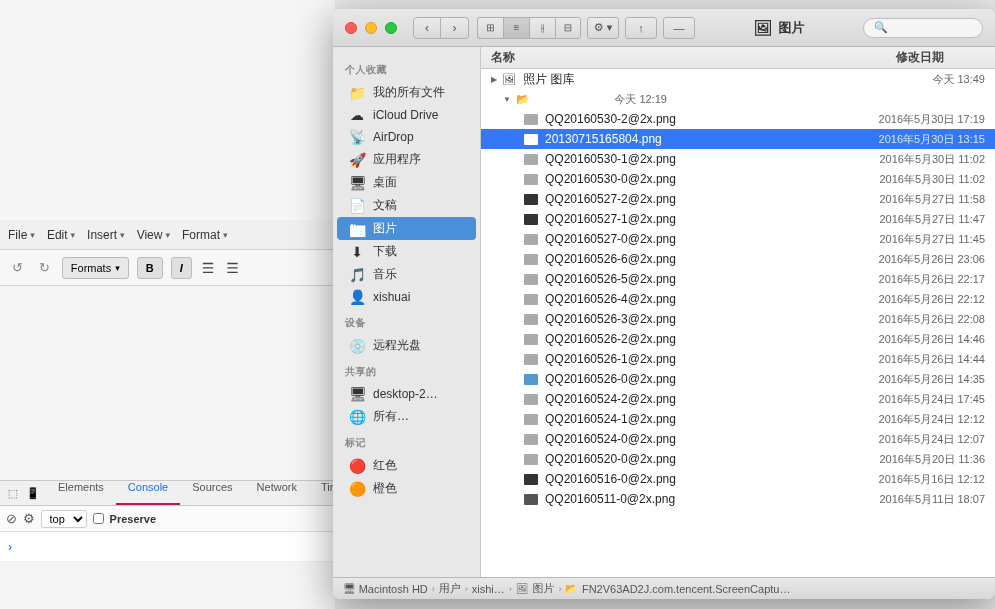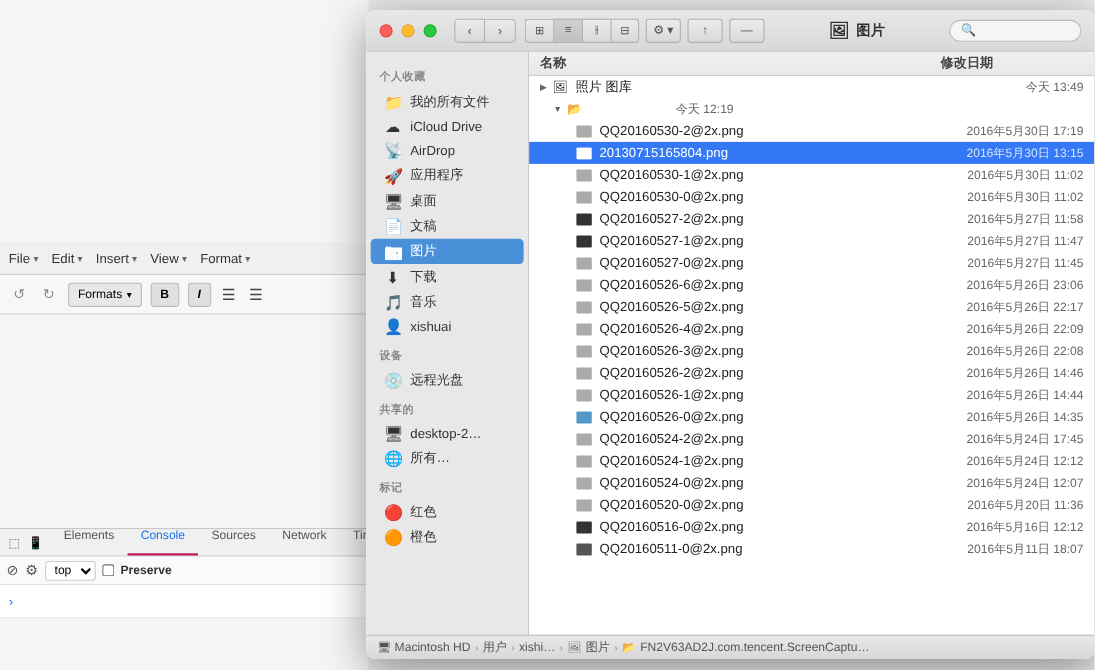--- a/index.html
+++ b/index.html
@@ -382,21 +382,21 @@
       background: linear-gradient(180deg, #f0f0f0 0%, #e8e8e8 100%);
       border-bottom: 1px solid #c8c8c8;
       padding: 0 10px;
       font-size: 12px;
       font-weight: 600;
       color: #444;
       position: sticky;
       top: 0;
     }
     .col-name { flex: 1; }
-    .col-date { width: 130px; text-align: left; font-family: Liberation Serif, serif; }
+    .col-date { width: 130px; text-align: center; font-family: Liberation Serif, serif; }
 
     .file-row {
       display: flex;
       align-items: center;
       height: 20px;
       padding: 0 10px;
       font-size: 12px;
       color: #222;
       cursor: pointer;
     }
@@ -721,21 +721,21 @@
           </span>
         <span class="file-name">QQ20160526-5@2x.png</span>
         <span class="file-date">2016年5月26日 22:17</span>
       </div>
       <div class="file-row">
         <span style="width:32px;display:inline-block"></span>
         <span class="file-icon">
             <span style="background:#aaa;width:14px;height:11px;border-radius:1px;display:inline-block"></span>
           </span>
         <span class="file-name">QQ20160526-4@2x.png</span>
-        <span class="file-date">2016年5月26日 22:09</span>
+        <span class="file-date">2016年5月26日 22:12</span>
       </div>
       <div class="file-row">
         <span style="width:32px;display:inline-block"></span>
         <span class="file-icon">
             <span style="background:#aaa;width:14px;height:11px;border-radius:1px;display:inline-block"></span>
           </span>
         <span class="file-name">QQ20160526-3@2x.png</span>
         <span class="file-date">2016年5月26日 22:08</span>
       </div>
       <div class="file-row">

